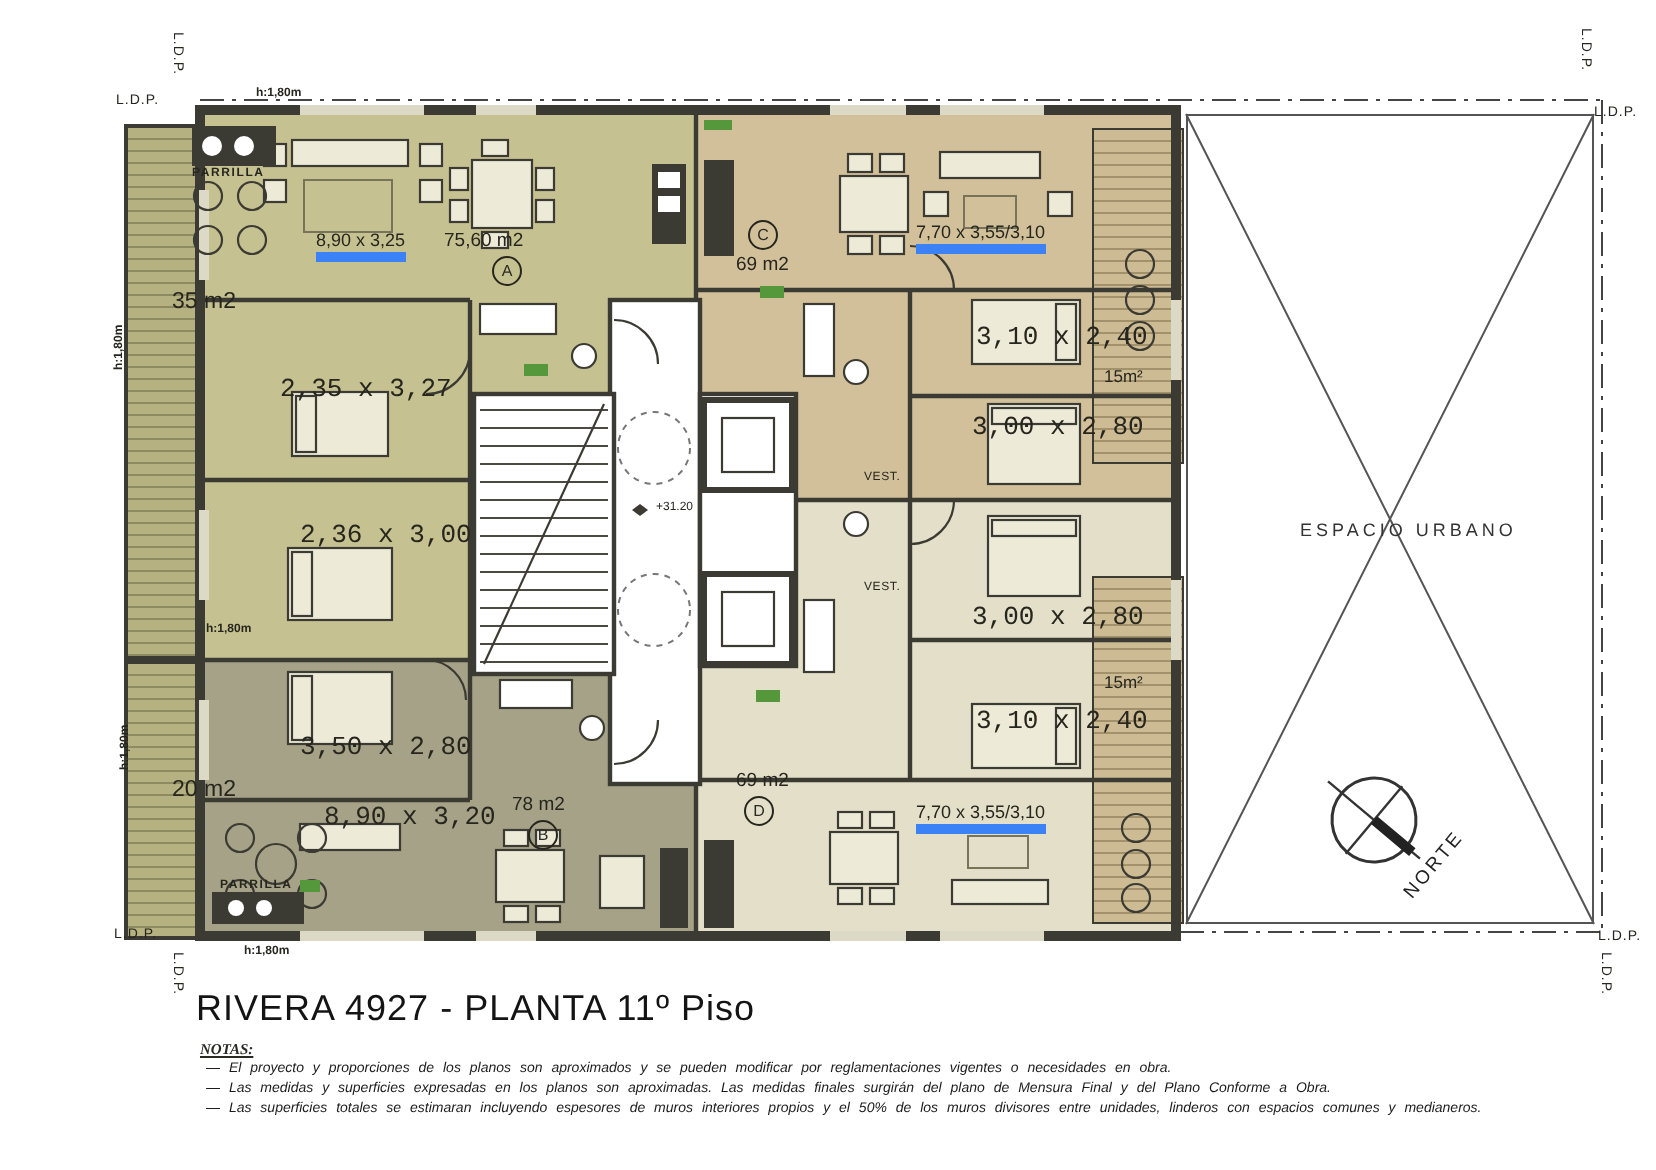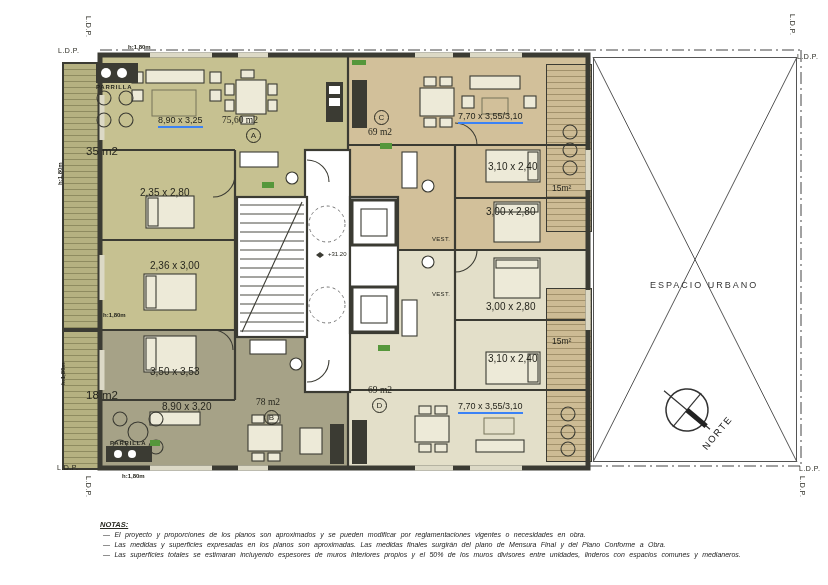--- a/index.html
+++ b/index.html
@@ -27,40 +27,40 @@
   .dash{stroke:#777;stroke-width:1;stroke-dasharray:3 3;fill:none;}
   .dashdot{stroke:#444;stroke-width:1;stroke-dasharray:12 4 2 4;fill:none;}
   .furn{fill:#edead8;stroke:#3b3b33;stroke-width:1.1;}
   .rug{fill:none;stroke:#77745a;stroke-width:1;}
   .dark{fill:var(--wall);stroke:none;}
   .green{fill:var(--accent-green);stroke:none;}
   .euline{stroke:#555;stroke-width:1;fill:none;}
   .tread{stroke:#4a4a42;stroke-width:1;fill:none;}
   
   .lbl{position:absolute;white-space:nowrap;color:#26261e;line-height:1;}
-  .dim{font-size:10px;}
-  .dim-u{font-size:9px;border-bottom:2px solid #3b82f6;padding-bottom:1px;}
-  .area{font-size:9.5px;font-family:Liberation Serif, serif;}
+  .dim{font-size:13px;font-family:Liberation Mono, monospace;}
+  .dim-u{font-size:9px;border-bottom:5px solid #3b82f6;padding-bottom:1px;}
+  .area{font-size:9.5px;}
   .bigarea{font-size:11.5px;}
   .badge{position:absolute;width:13px;height:13px;border:1.2px solid #26261e;border-radius:50%;
          font-size:8px;text-align:center;line-height:13px;background:transparent;}
   .ldp{font-size:7px;letter-spacing:.5px;}
   .h180{font-size:6px;font-weight:bold;}
   .vest{font-size:6px;letter-spacing:.3px;}
   .vert{transform:rotate(-90deg);transform-origin:left top;}
   .vert2{transform:rotate(90deg);transform-origin:left top;}
   .parr{font-size:6px;font-weight:bold;letter-spacing:.8px;}
   .balc{font-size:8.5px;}
-  .eu-l{font-size:9px;letter-spacing:2px;color:#333;margin-top:20px;}
+  .eu-l{font-size:9px;letter-spacing:2px;color:#333;}
   .norte{font-size:9.5px;letter-spacing:1.5px;transform:rotate(-50deg);color:#222;}
   .level{font-size:6px;}
   
   .title{position:absolute;left:98px;top:494px;font-size:18px;color:#141414;letter-spacing:.5px;}
   .notas-h{position:absolute;left:100px;top:520px;font-size:7.5px;font-weight:bold;font-style:italic;
-           text-decoration:underline;}
+           text-decoration:underline;font-family:Liberation Serif, serif;}
   .note{position:absolute;left:103px;width:724px;font-size:7px;font-style:italic;color:#1c1c1c;
         word-spacing:2.5px;line-height:1.25;}
 </style>
 </head>
 <body>
 
 <div class="page">
   <div class="plan">
 
     <div class="region terrace" style="left:62px;top:62px;width:76px;height:268px"></div>
@@ -258,29 +258,29 @@
     <span class="lbl ldp" style="left:57px;top:464px">L.D.P.</span>
     <span class="lbl ldp vert2" style="left:92px;top:476px">L.D.P.</span>
     <span class="lbl h180" style="left:122px;top:473px">h:1,80m</span>
     <span class="lbl h180 vert" style="left:57px;top:185px">h:1,80m</span>
     <span class="lbl h180 vert" style="left:60px;top:385px">h:1,80m</span>
     <span class="lbl h180" style="left:103px;top:312px">h:1,80m</span>
 
     <span class="lbl parr" style="left:96px;top:84px">PARRILLA</span>
     <span class="lbl parr" style="left:110px;top:440px">PARRILLA</span>
     <span class="lbl bigarea" style="left:86px;top:146px">35 m2</span>
-    <span class="lbl bigarea" style="left:86px;top:390px">18 m2</span>
+    <span class="lbl bigarea" style="left:86px;top:390px">20 m2</span>
 
     <span class="lbl dim-u" style="left:158px;top:116px">8,90 x 3,25</span>
     <span class="lbl area" style="left:222px;top:116px">75,60 m2</span>
     <span class="badge" style="left:246px;top:128px">A</span>
-    <span class="lbl dim" style="left:140px;top:188px">2,35 x 2,80</span>
+    <span class="lbl dim" style="left:140px;top:188px">2,35 x 3,27</span>
     <span class="lbl dim" style="left:150px;top:261px">2,36 x 3,00</span>
 
-    <span class="lbl dim" style="left:150px;top:367px">3,50 x 3,53</span>
+    <span class="lbl dim" style="left:150px;top:367px">3,50 x 2,80</span>
     <span class="lbl dim" style="left:162px;top:402px">8,90 x 3,20</span>
     <span class="lbl area" style="left:256px;top:398px">78 m2</span>
     <span class="badge" style="left:264px;top:410px">B</span>
 
     <span class="badge" style="left:374px;top:110px">C</span>
     <span class="lbl area" style="left:368px;top:128px">69 m2</span>
     <span class="lbl dim-u" style="left:458px;top:112px">7,70 x 3,55/3,10</span>
     <span class="lbl dim" style="left:488px;top:162px">3,10 x 2,40</span>
     <span class="lbl dim" style="left:486px;top:207px">3,00 x 2,80</span>
     <span class="lbl vest" style="left:432px;top:236px">VEST.</span>
@@ -293,17 +293,18 @@
     <span class="lbl dim-u" style="left:458px;top:402px">7,70 x 3,55/3,10</span>
 
     <span class="lbl balc" style="left:552px;top:184px">15m²</span>
     <span class="lbl balc" style="left:552px;top:337px">15m²</span>
 
     <span class="lbl level" style="left:328px;top:251px">+31.20</span>
     <span class="lbl eu-l" style="left:650px;top:261px">ESPACIO URBANO</span>
     <span class="lbl norte" style="left:697px;top:428px">NORTE</span>
   </div>
 
+  <div class="title">RIVERA 4927  - PLANTA 11º Piso</div>
   <div class="notas-h">NOTAS:</div>
   <div class="note" style="top:531px">—  El proyecto y proporciones de los planos son aproximados y se pueden modificar por reglamentaciones vigentes o necesidades en obra.</div>
   <div class="note" style="top:541px">—  Las medidas y superficies expresadas en los planos son aproximadas. Las medidas finales surgirán del plano de Mensura Final y del Plano Conforme a Obra.</div>
   <div class="note" style="top:551px">—  Las superficies totales se estimaran incluyendo espesores de muros interiores propios y el 50% de los muros divisores entre unidades, linderos con espacios comunes y medianeros.</div>
 </div>
 
 </body></html>

